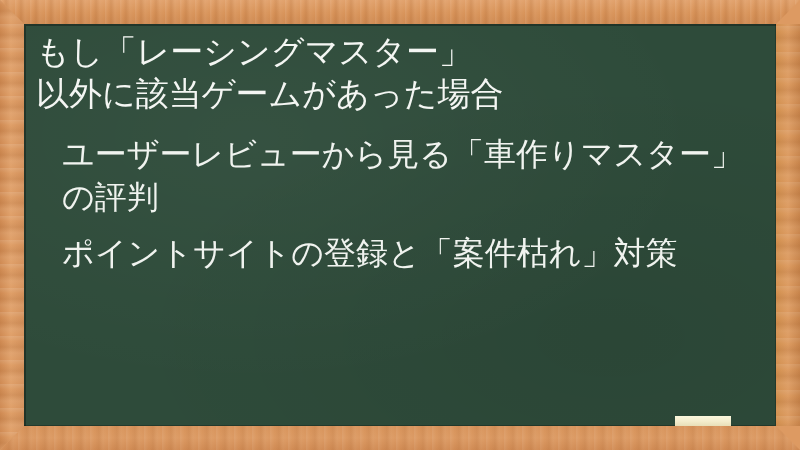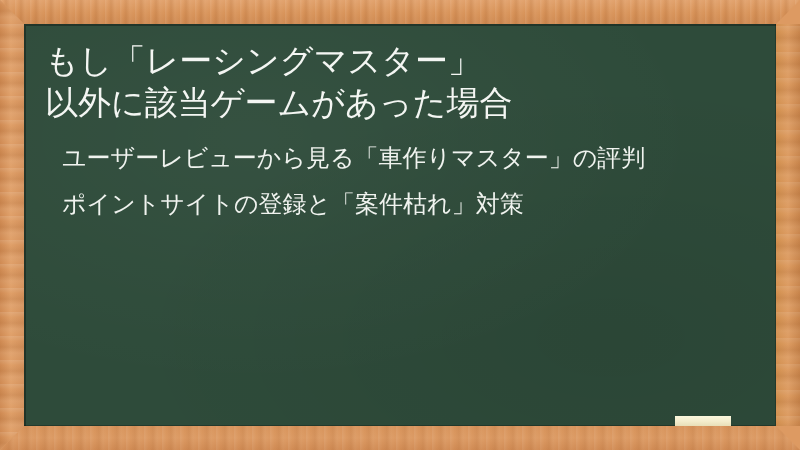--- a/index.html
+++ b/index.html
@@ -104,34 +104,34 @@
     padding: 7px 18px 0 10px;
     box-sizing: border-box;
   }
 
   #board-title {
     color: #f4f6f3;
     font-size: 33px;
     line-height: 1.28;
     font-weight: 400;
     letter-spacing: 0px;
-    margin: 9px;
+    margin: 0;
     padding: 0 0 0 2px;
     white-space: normal;
     word-break: keep-all;
   }
 
   #board-list {
     list-style: none;
     margin: 18px 0 0 0;
     padding: 0 0 0 28px;
   }
   .board-list-item {
     color: #f0f3ef;
-    font-size: 24px;
+    font-size: 32px;
     line-height: 1.32;
     margin: 0 0 14px 0;
     padding: 0;
     word-break: keep-all;
   }
   .board-list-item:last-child { margin-bottom: 0; }
 
   
   #chalk-stick {
     position: absolute;

